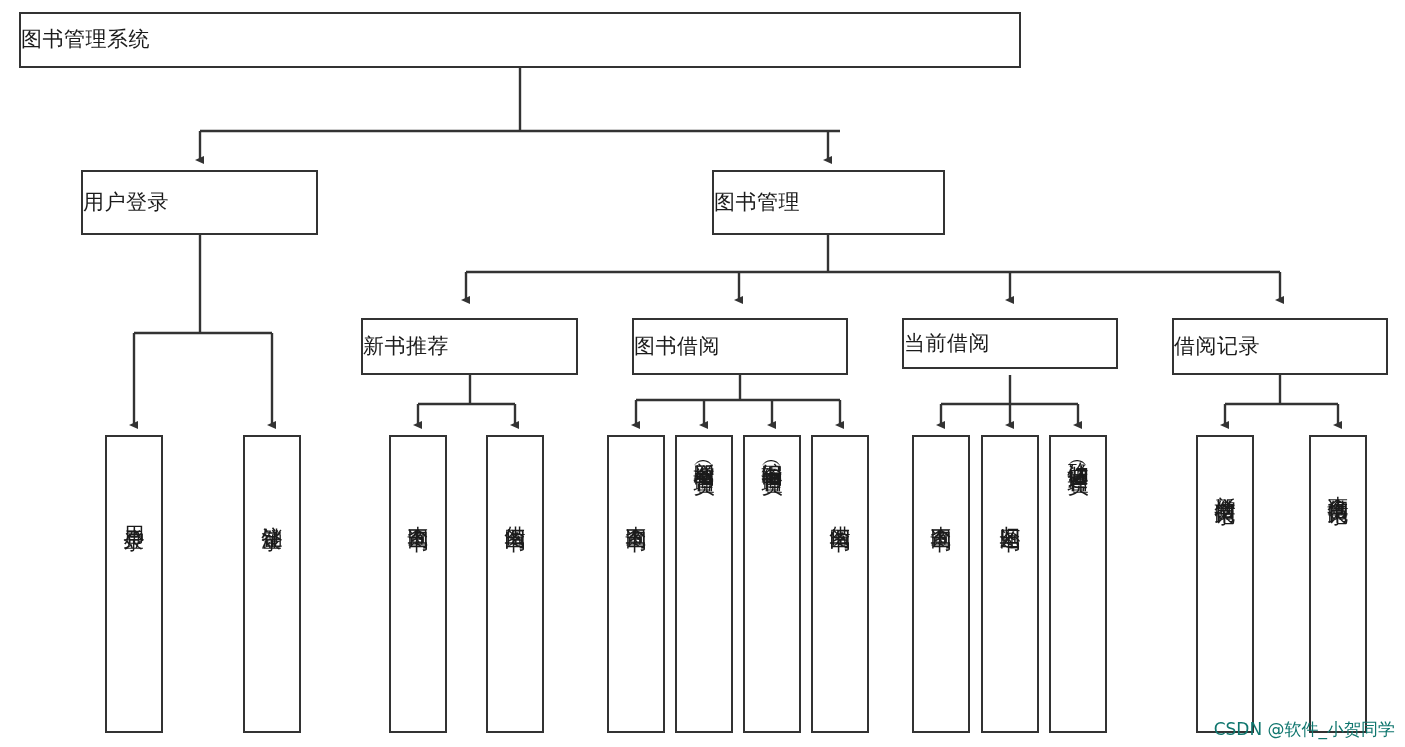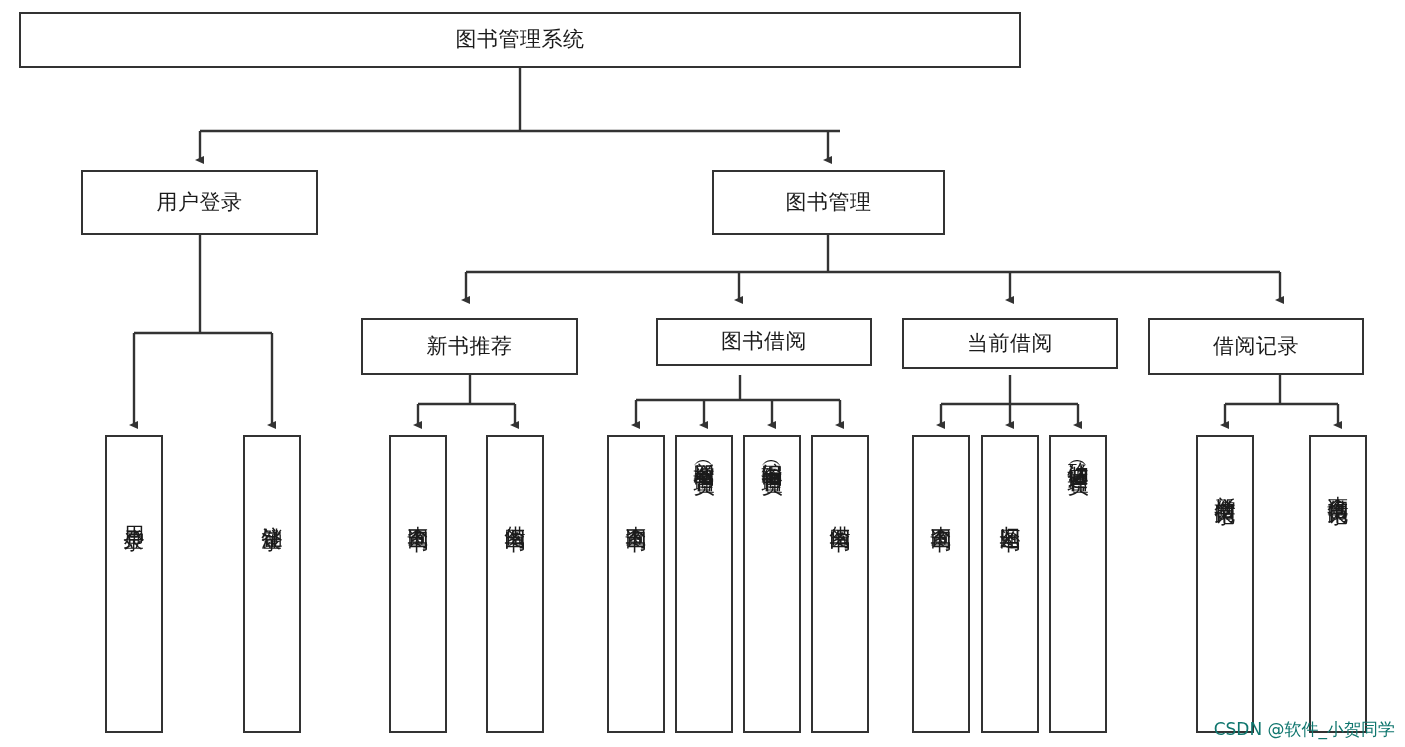--- a/index.html
+++ b/index.html
@@ -26,21 +26,21 @@
     width: 1405px;
     height: 747px;
   }
   .node {
     position: absolute;
     box-sizing: border-box;
     border: 2px solid #333333;
     background: #ffffff;
     display: flex;
     align-items: center;
-    justify-content: center;
+    justify-content: flex-start;
     color: #1b1b1b;
     z-index: 2;
   }
   .node .label {
     display: block;
     text-align: center;
     line-height: 1.12;
     letter-spacing: 0.5px;
   }
   .node.horiz .label {
@@ -132,27 +132,27 @@
   <div class="node horiz" style="left:81px; top:170px; width:237px; height:65px;">
     <span class="label">用户登录</span>
   </div>
   <div class="node horiz" style="left:712px; top:170px; width:233px; height:65px;">
     <span class="label">图书管理</span>
   </div>
 
   <div class="node horiz" style="left:361px; top:318px; width:217px; height:57px;">
     <span class="label">新书推荐</span>
   </div>
-  <div class="node horiz" style="left:656px; top:318px; width:216px; height:48px;">
+  <div class="node horiz" style="left:632px; top:318px; width:216px; height:57px;">
     <span class="label">图书借阅</span>
   </div>
   <div class="node horiz" style="left:902px; top:318px; width:216px; height:51px;">
     <span class="label">当前借阅</span>
   </div>
-  <div class="node horiz" style="left:1148px; top:318px; width:216px; height:57px;">
+  <div class="node horiz" style="left:1172px; top:318px; width:216px; height:57px;">
     <span class="label">借阅记录</span>
   </div>
 
   <div class="node vert" style="left:105px; top:435px; width:58px; height:298px; padding-top:72px;">
     <span class="label">用户登录</span>
   </div>
   <div class="node vert" style="left:243px; top:435px; width:58px; height:298px; padding-top:72px;">
     <span class="label">注销登录</span>
   </div>
 

